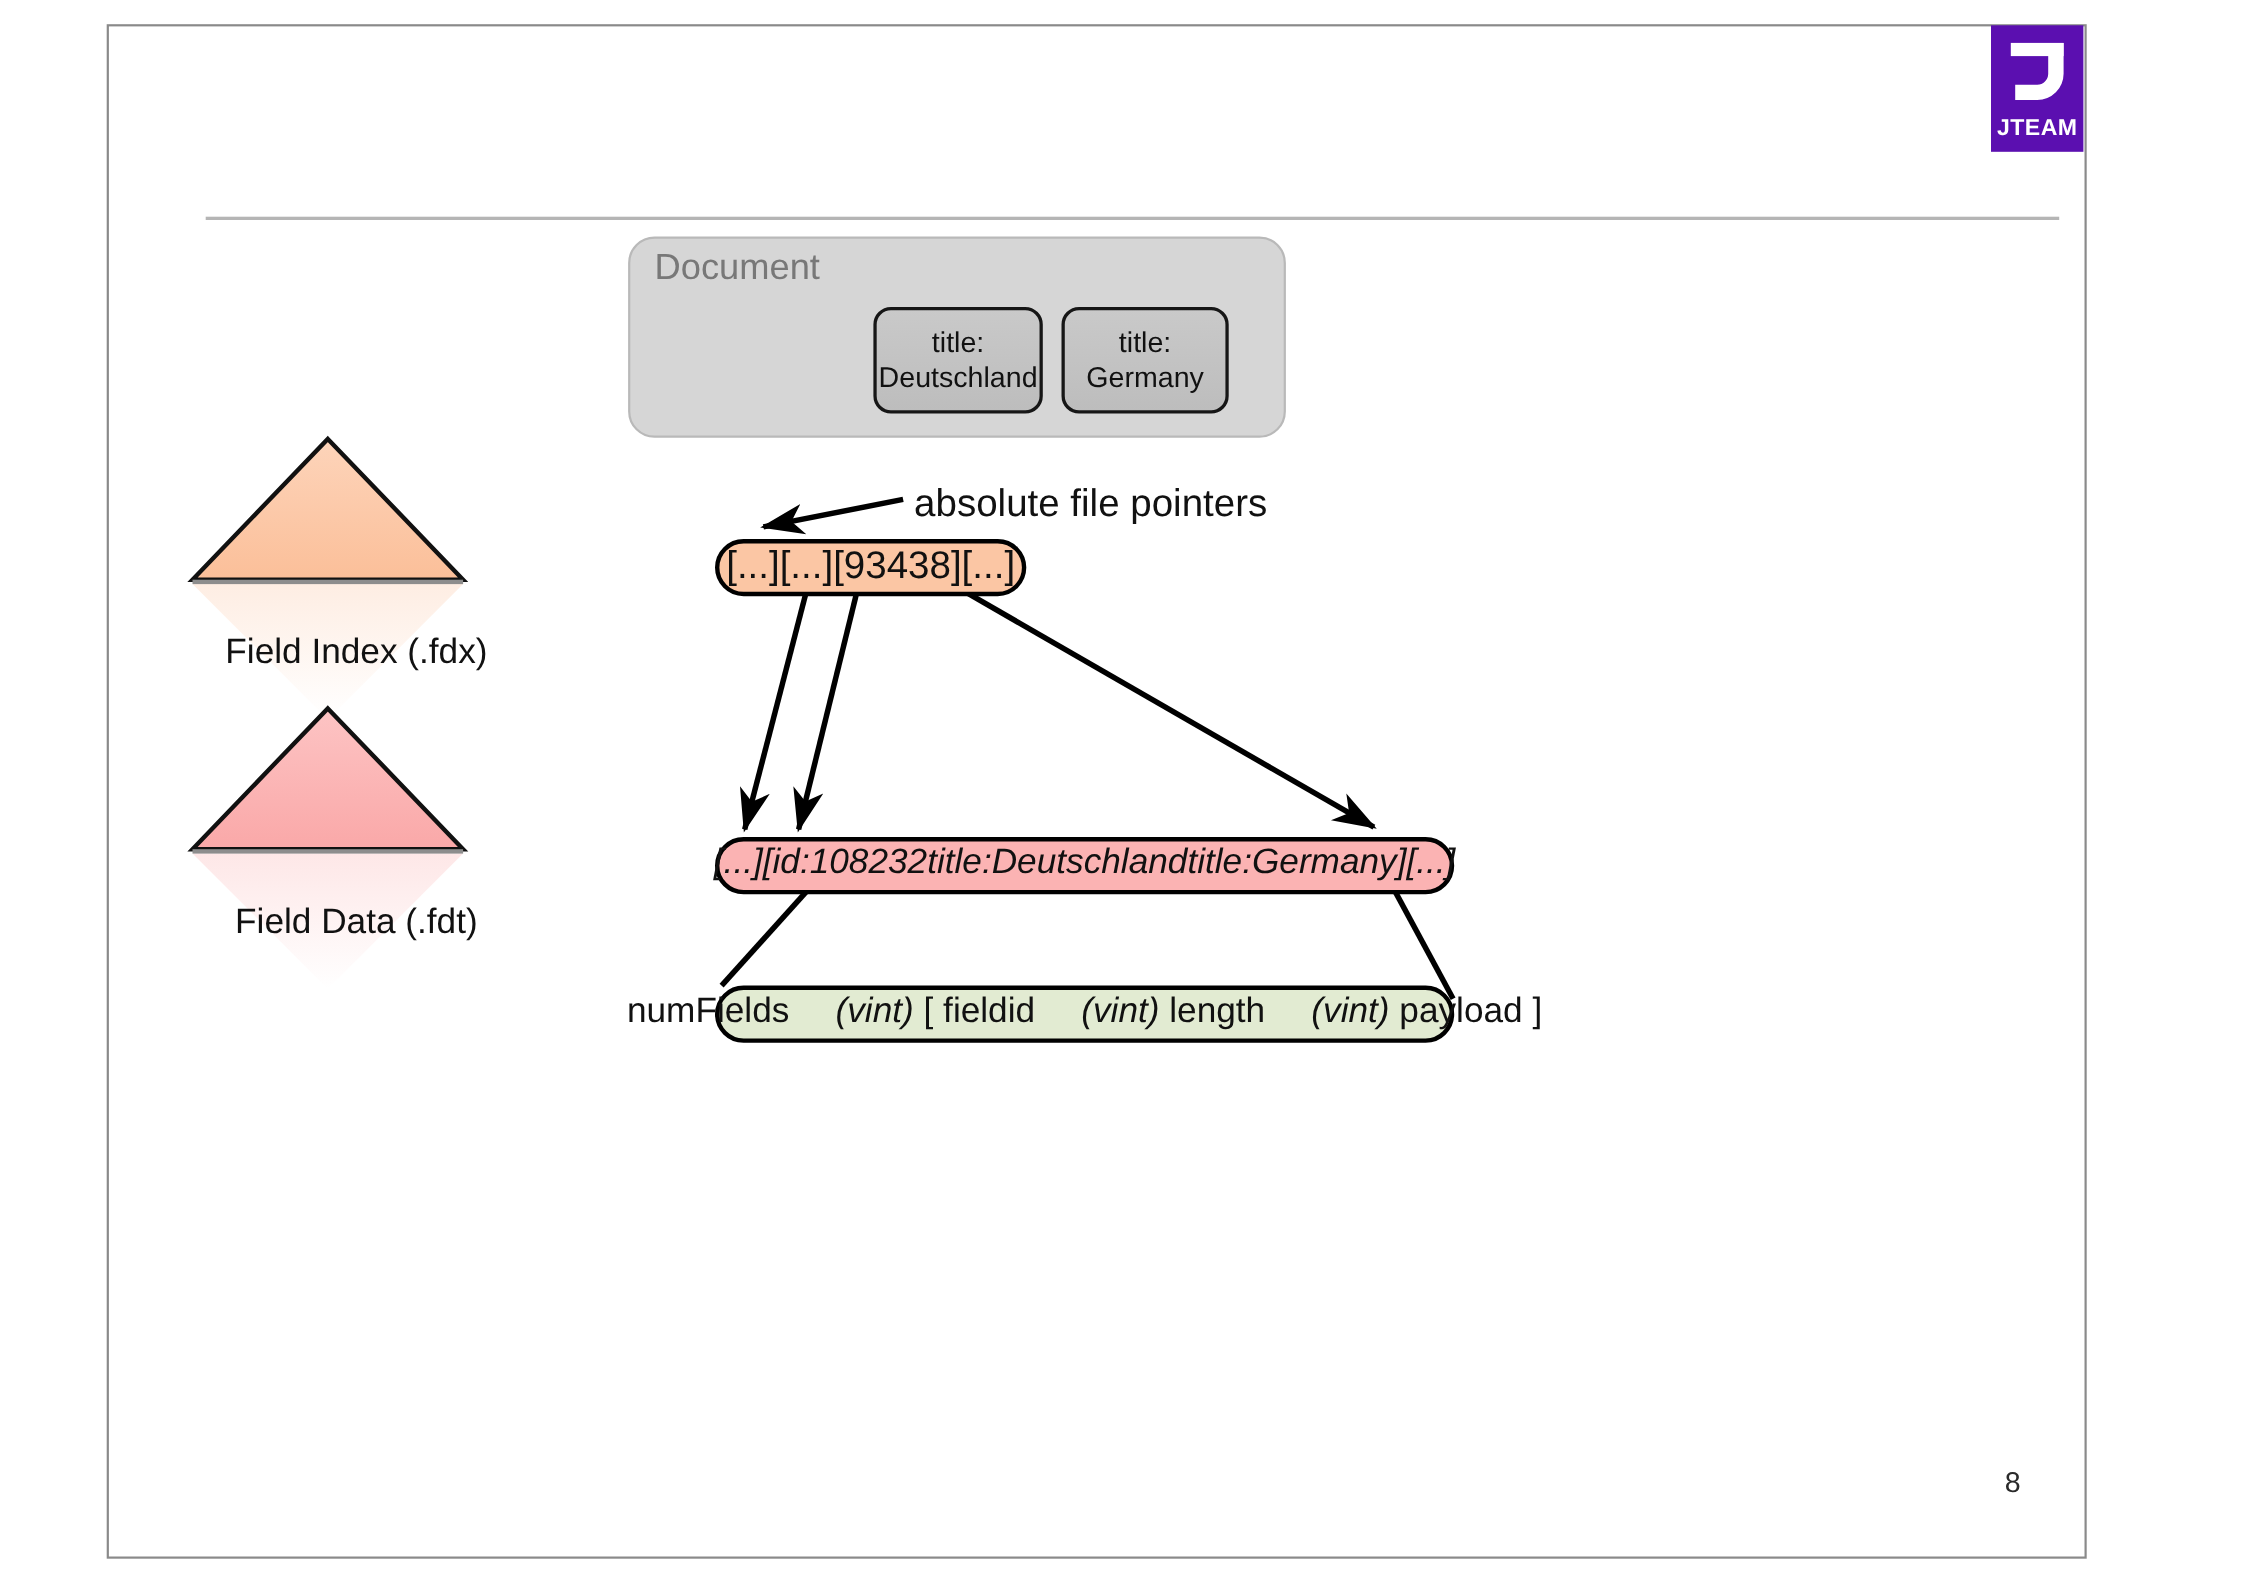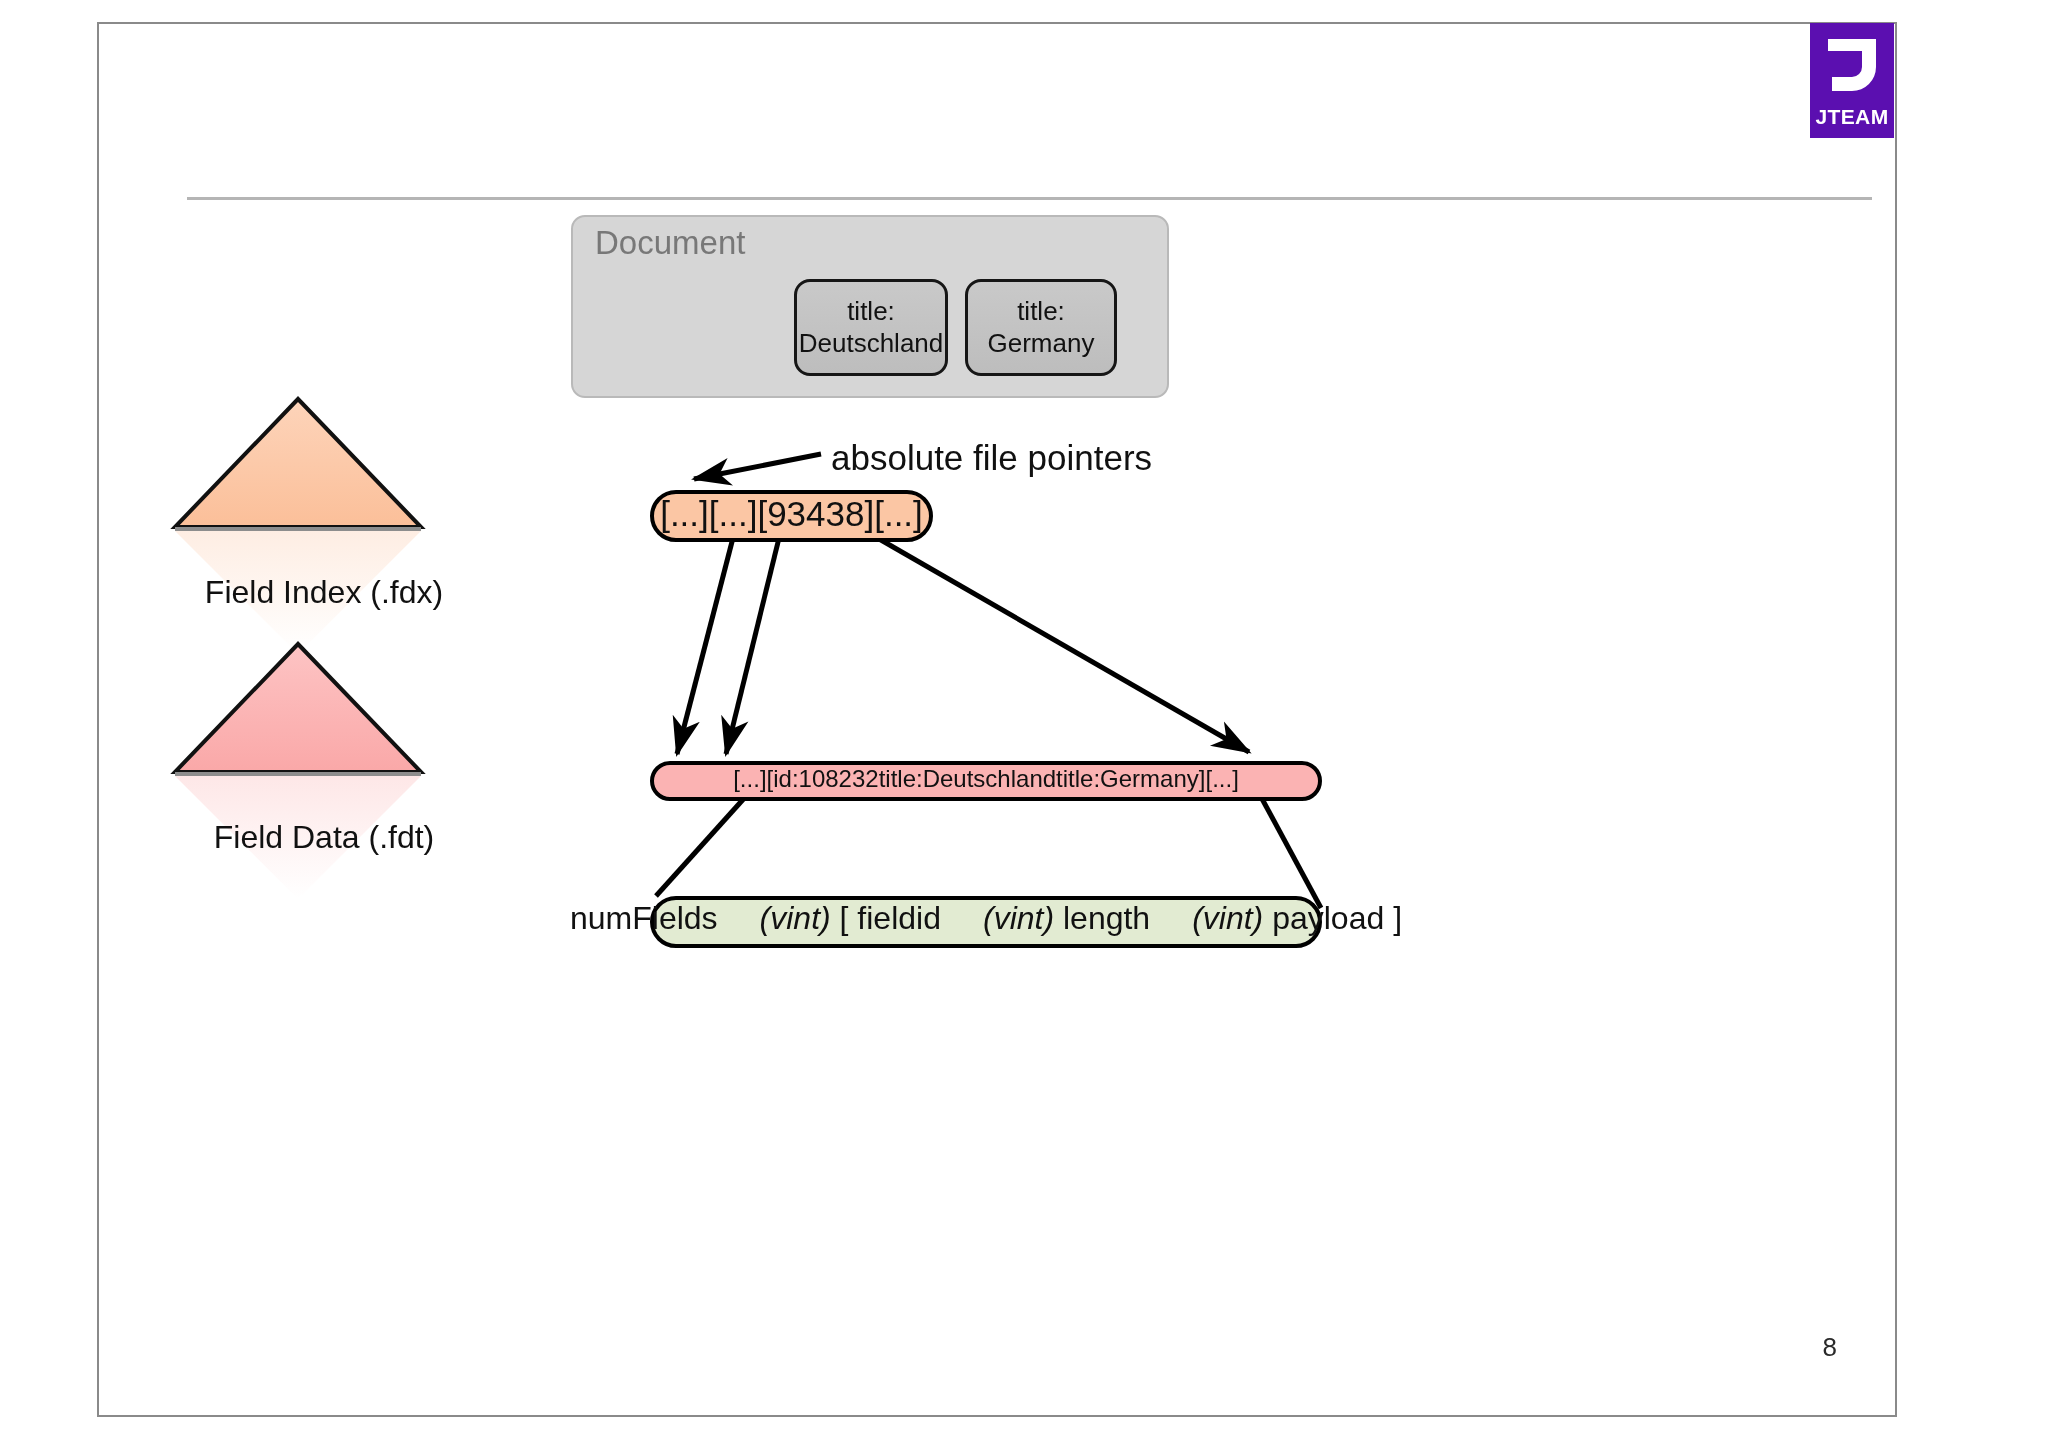--- a/index.html
+++ b/index.html
@@ -74,21 +74,21 @@
   }
   
   #doc-panel {
     position: absolute;
     left: 472px;
     top: 191px;
     width: 598px;
     height: 183px;
     background: #d6d6d6;
     border: 2px solid #b9b9b9;
-    border-radius: 14px;
+    border-radius: 24px;
     box-sizing: border-box;
   }
   #doc-panel .panel-label {
     position: absolute;
     left: 22px;
     top: 7px;
     font-size: 33px;
     color: #787878;
   }
   .field-box {
@@ -142,23 +142,24 @@
     top: 466px;
     width: 283px;
     height: 52px;
     background: #fbc6a4;
     font-size: 35px;
   }
   #fdt-row {
     left: 551px;
     top: 737px;
     width: 672px;
-    height: 40px;
+    height: 52px;
     background: #fbb3b3;
-    font-size: 24px;
+    font-size: 32px;
+    font-style: italic;
   }
   #fmt-row {
     left: 551px;
     top: 872px;
     width: 672px;
     height: 52px;
     background: #e2ebd2;
     font-size: 32px;
   }
   #fmt-row i { font-style: italic; margin-left: 42px; }

